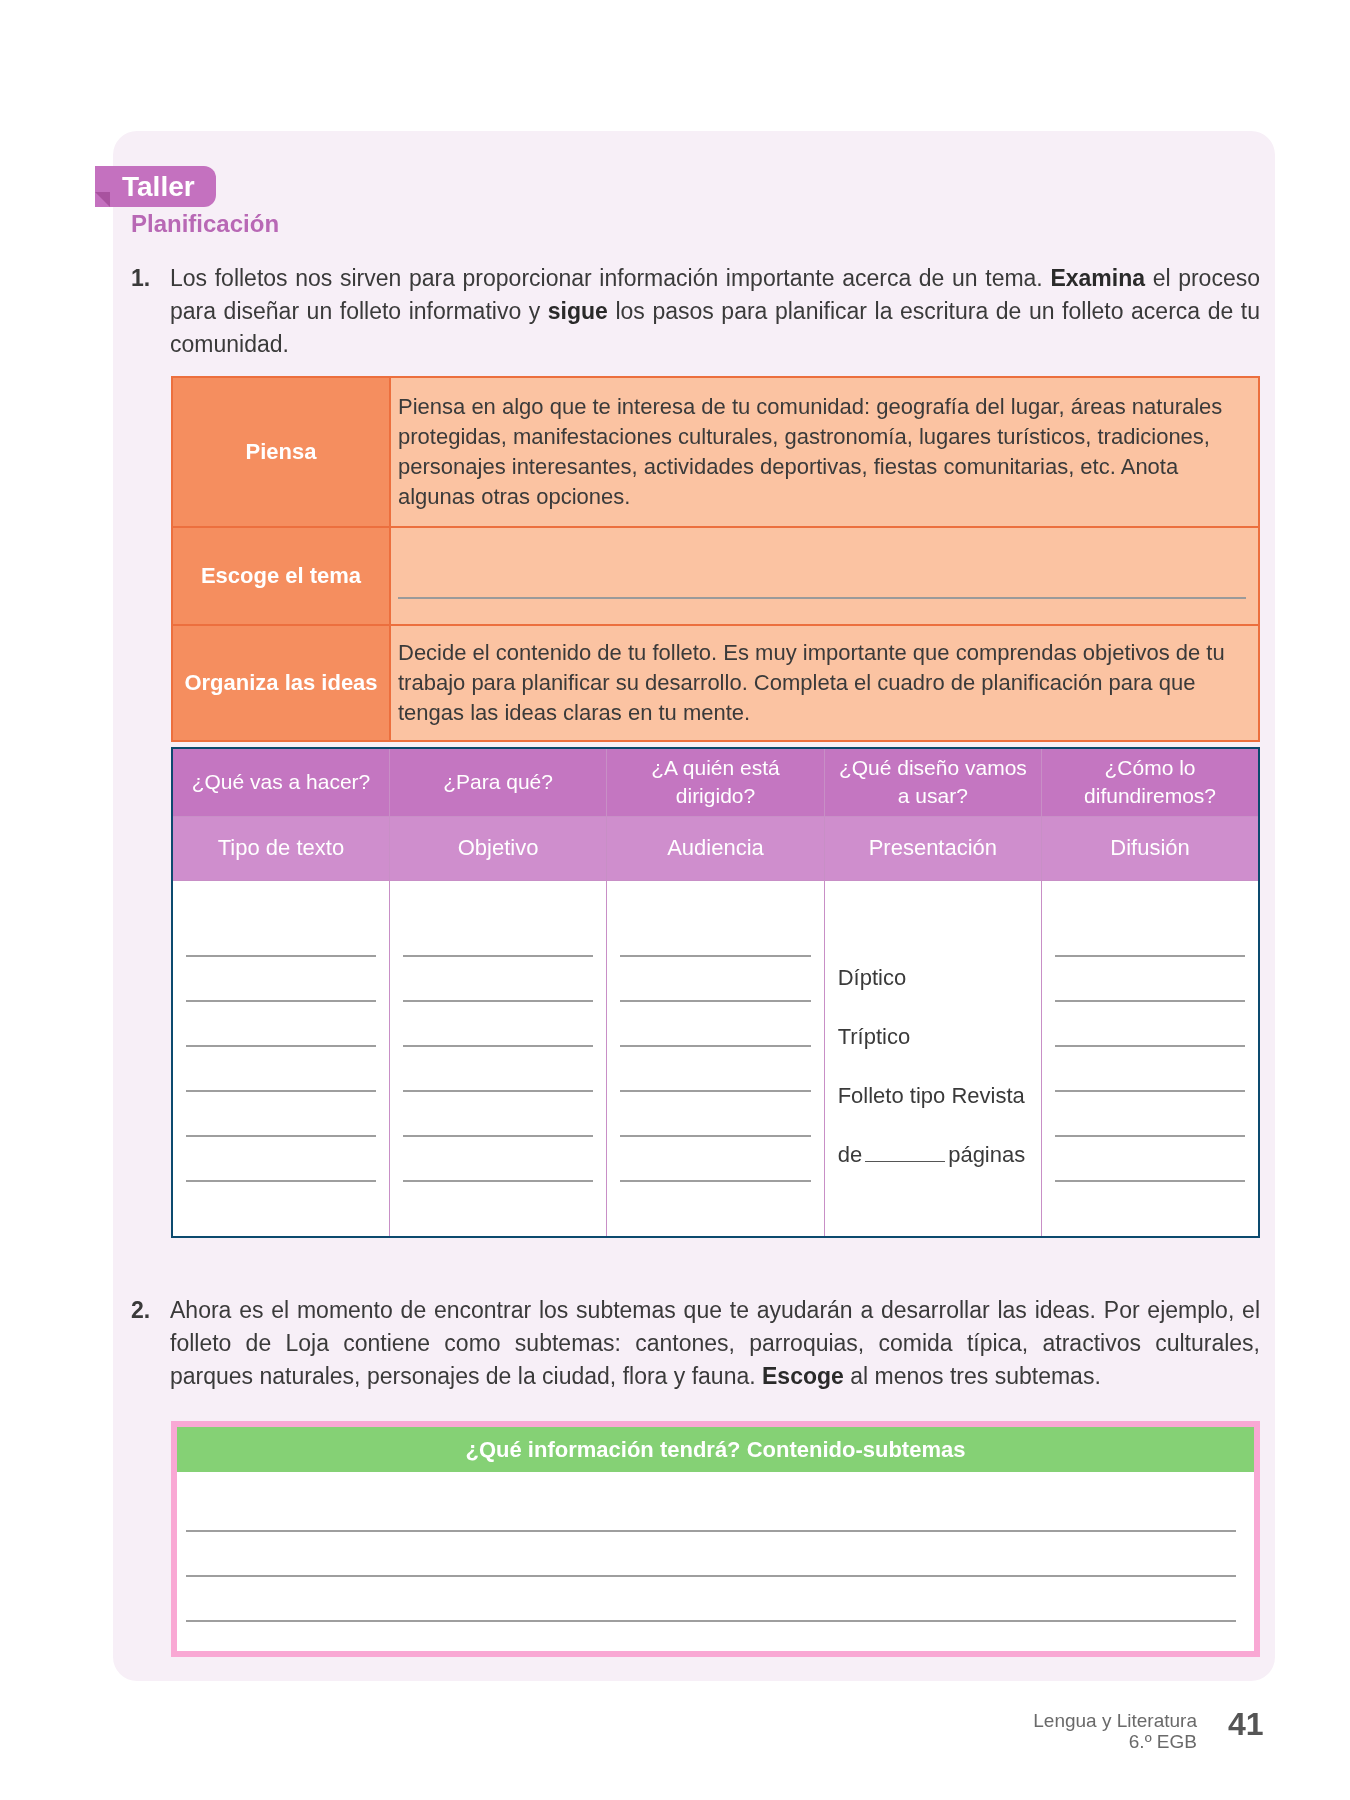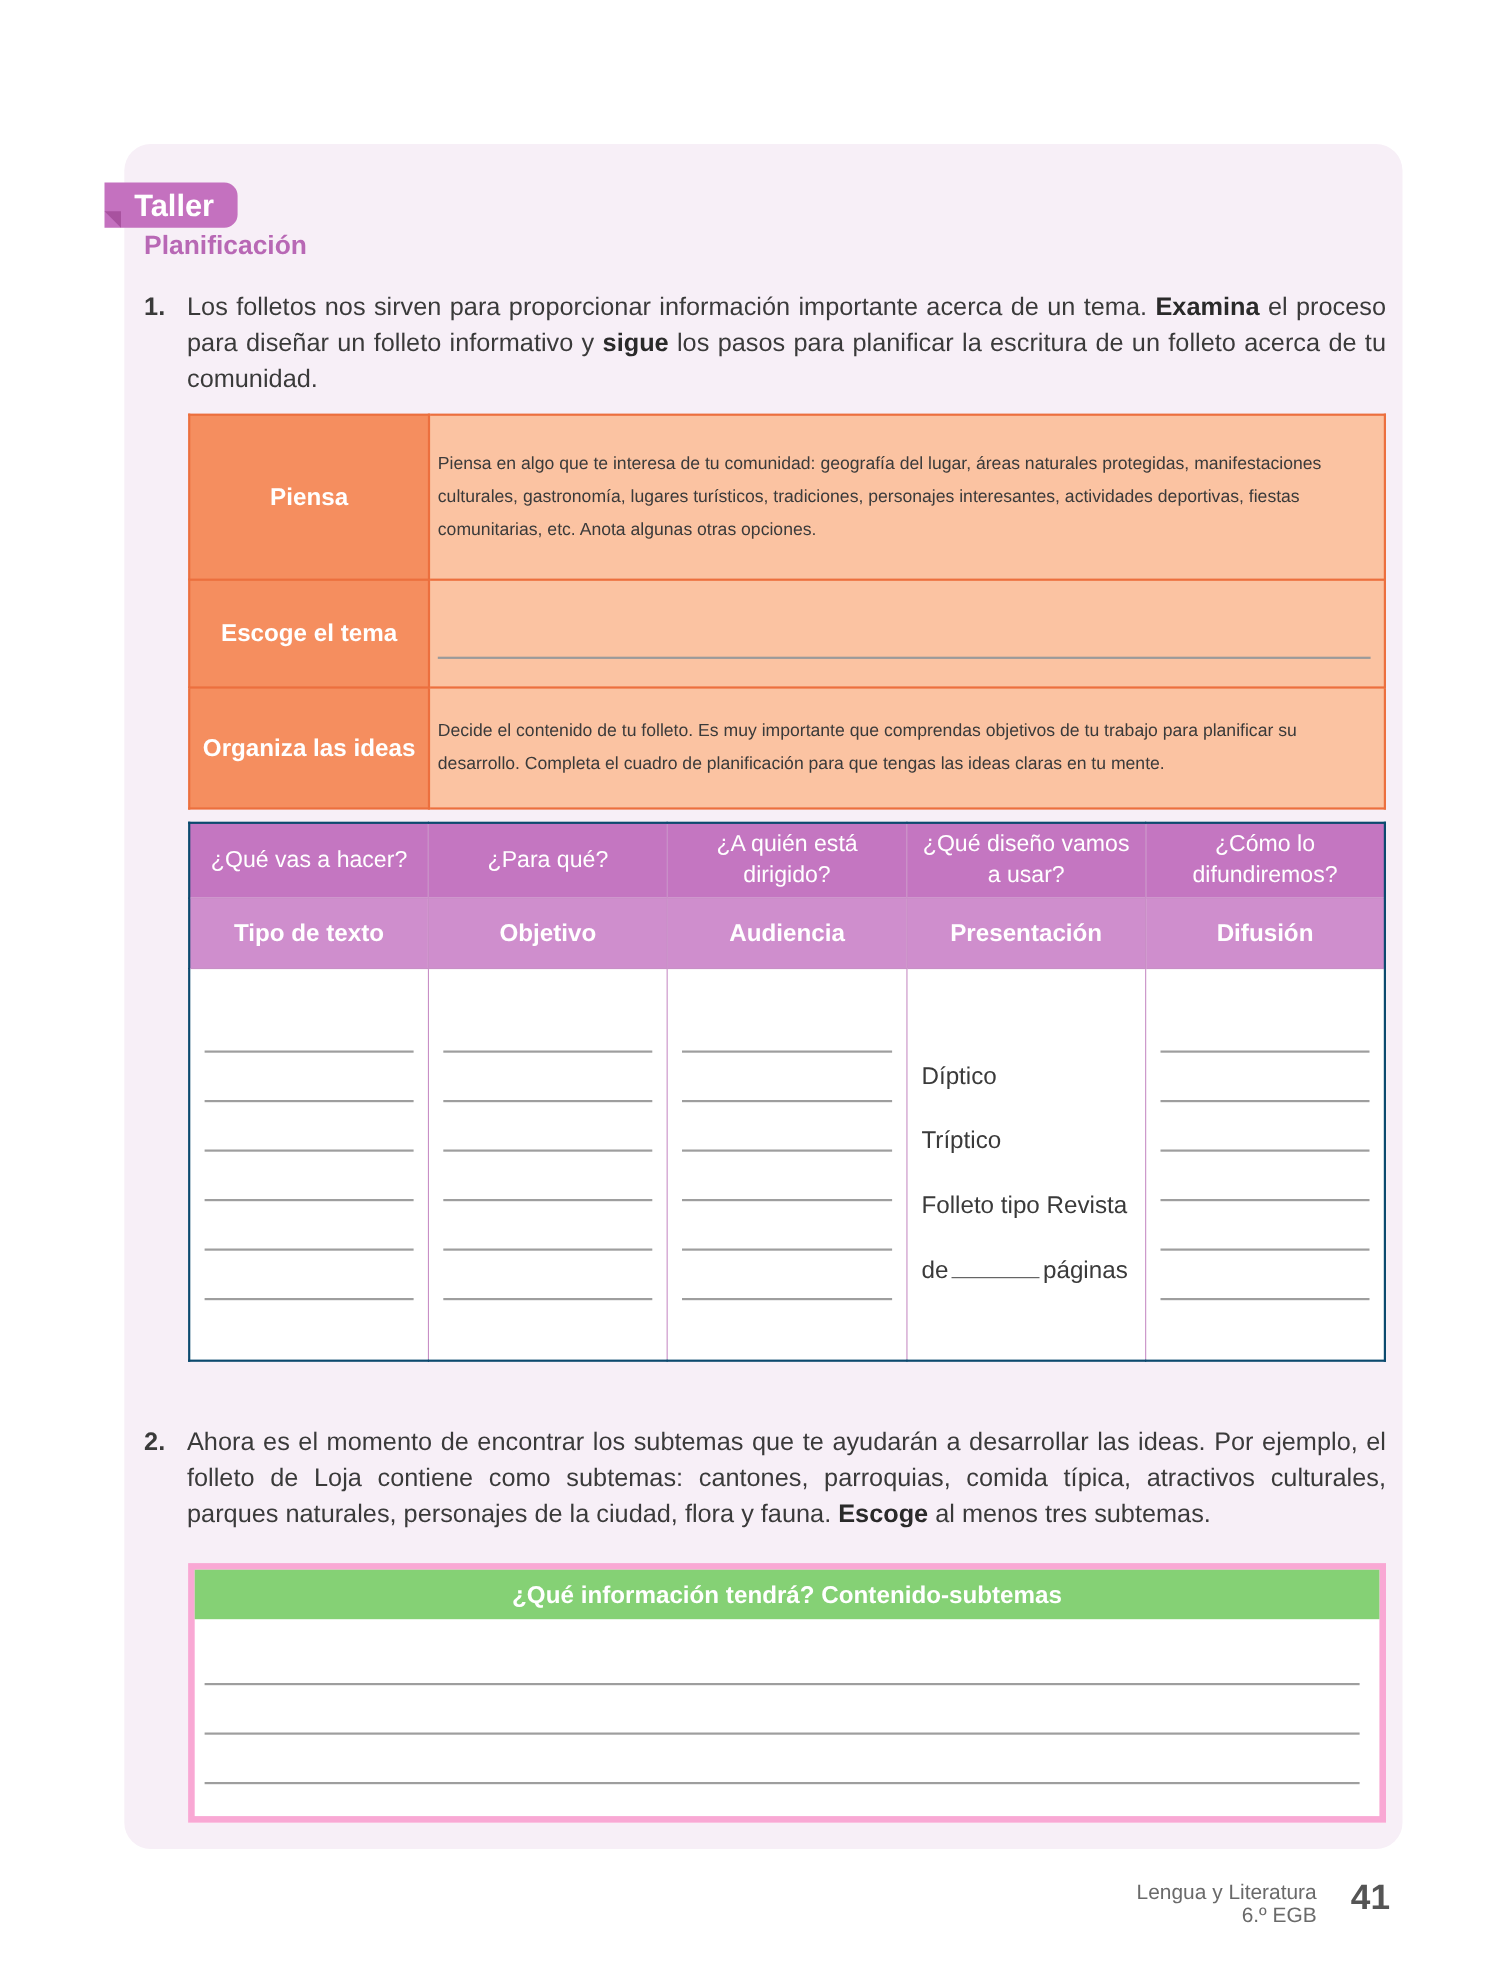--- a/index.html
+++ b/index.html
@@ -34,39 +34,39 @@
   
   .orange-table {
     position: absolute; left: 171px; top: 376px; width: 1089px;
     border: 2px solid #ec6f3e; border-collapse: collapse;
   }
   .orange-table td { border: 2px solid #ec6f3e; vertical-align: middle; }
   .orange-table .lab {
     width: 218px; background: #f58e5f; color: #fff; font-weight: bold; font-size: 22px; text-align: center;
   }
   .orange-table .txt {
-    background: #fbc3a2; font-size: 16px; line-height: 30px; color: #3a3a3a; padding: 12px 12px 12px 7px;
+    background: #fbc3a2; font-size: 22px; line-height: 30px; color: #3a3a3a; padding: 12px 12px 12px 7px;
   }
   .orange-table tr.r1 { height: 150px; }
   .orange-table tr.r2 { height: 98px; }
   .orange-table tr.r3 { height: 110px; }
   .write-line { border-bottom: 2px solid #9a9a9a; margin: 44px 0 0 0; width: 100%; height: 0; }
 
   
   .purple-table {
     position: absolute; left: 171px; top: 747px; width: 1089px; border-collapse: collapse;
     table-layout: fixed;
   }
   .purple-table th, .purple-table td { border: 1.5px solid #c88fc6; }
   .purple-table .q-row th {
     background: #c476c1; color: #fff; font-weight: normal; font-size: 21px; line-height: 28px; height: 68px;
     text-align: center; padding: 0 6px;
   }
   .purple-table .h-row th {
-    background: #cf8ecd; color: #fff; font-weight: bold; font-size: 22px; height: 64px; text-align: center;
+    background: #cf8ecd; color: #fff; font-weight: normal; font-size: 22px; height: 64px; text-align: center;
   }
   .purple-table .body-row td { background: #fff; height: 357px; vertical-align: top; padding: 0 13px; }
   .purple-table { border: 2px solid #0c4a6e; }
   .lines { padding-top: 74px; }
   .lines .ln { border-bottom: 2px solid #9e9e9e; height: 45px; }
   .lines .ln:first-child { height: 0; margin-top: 0; }
   .pres { padding-top: 82px; font-size: 22px; color: #3a3a3a; }
   .pres div { height: 59px; line-height: 30px; }
   .pres .blank { display: inline-block; width: 80px; border-bottom: 1.5px solid #555; height: 18px; margin: 0 3px; vertical-align: baseline; }
 

